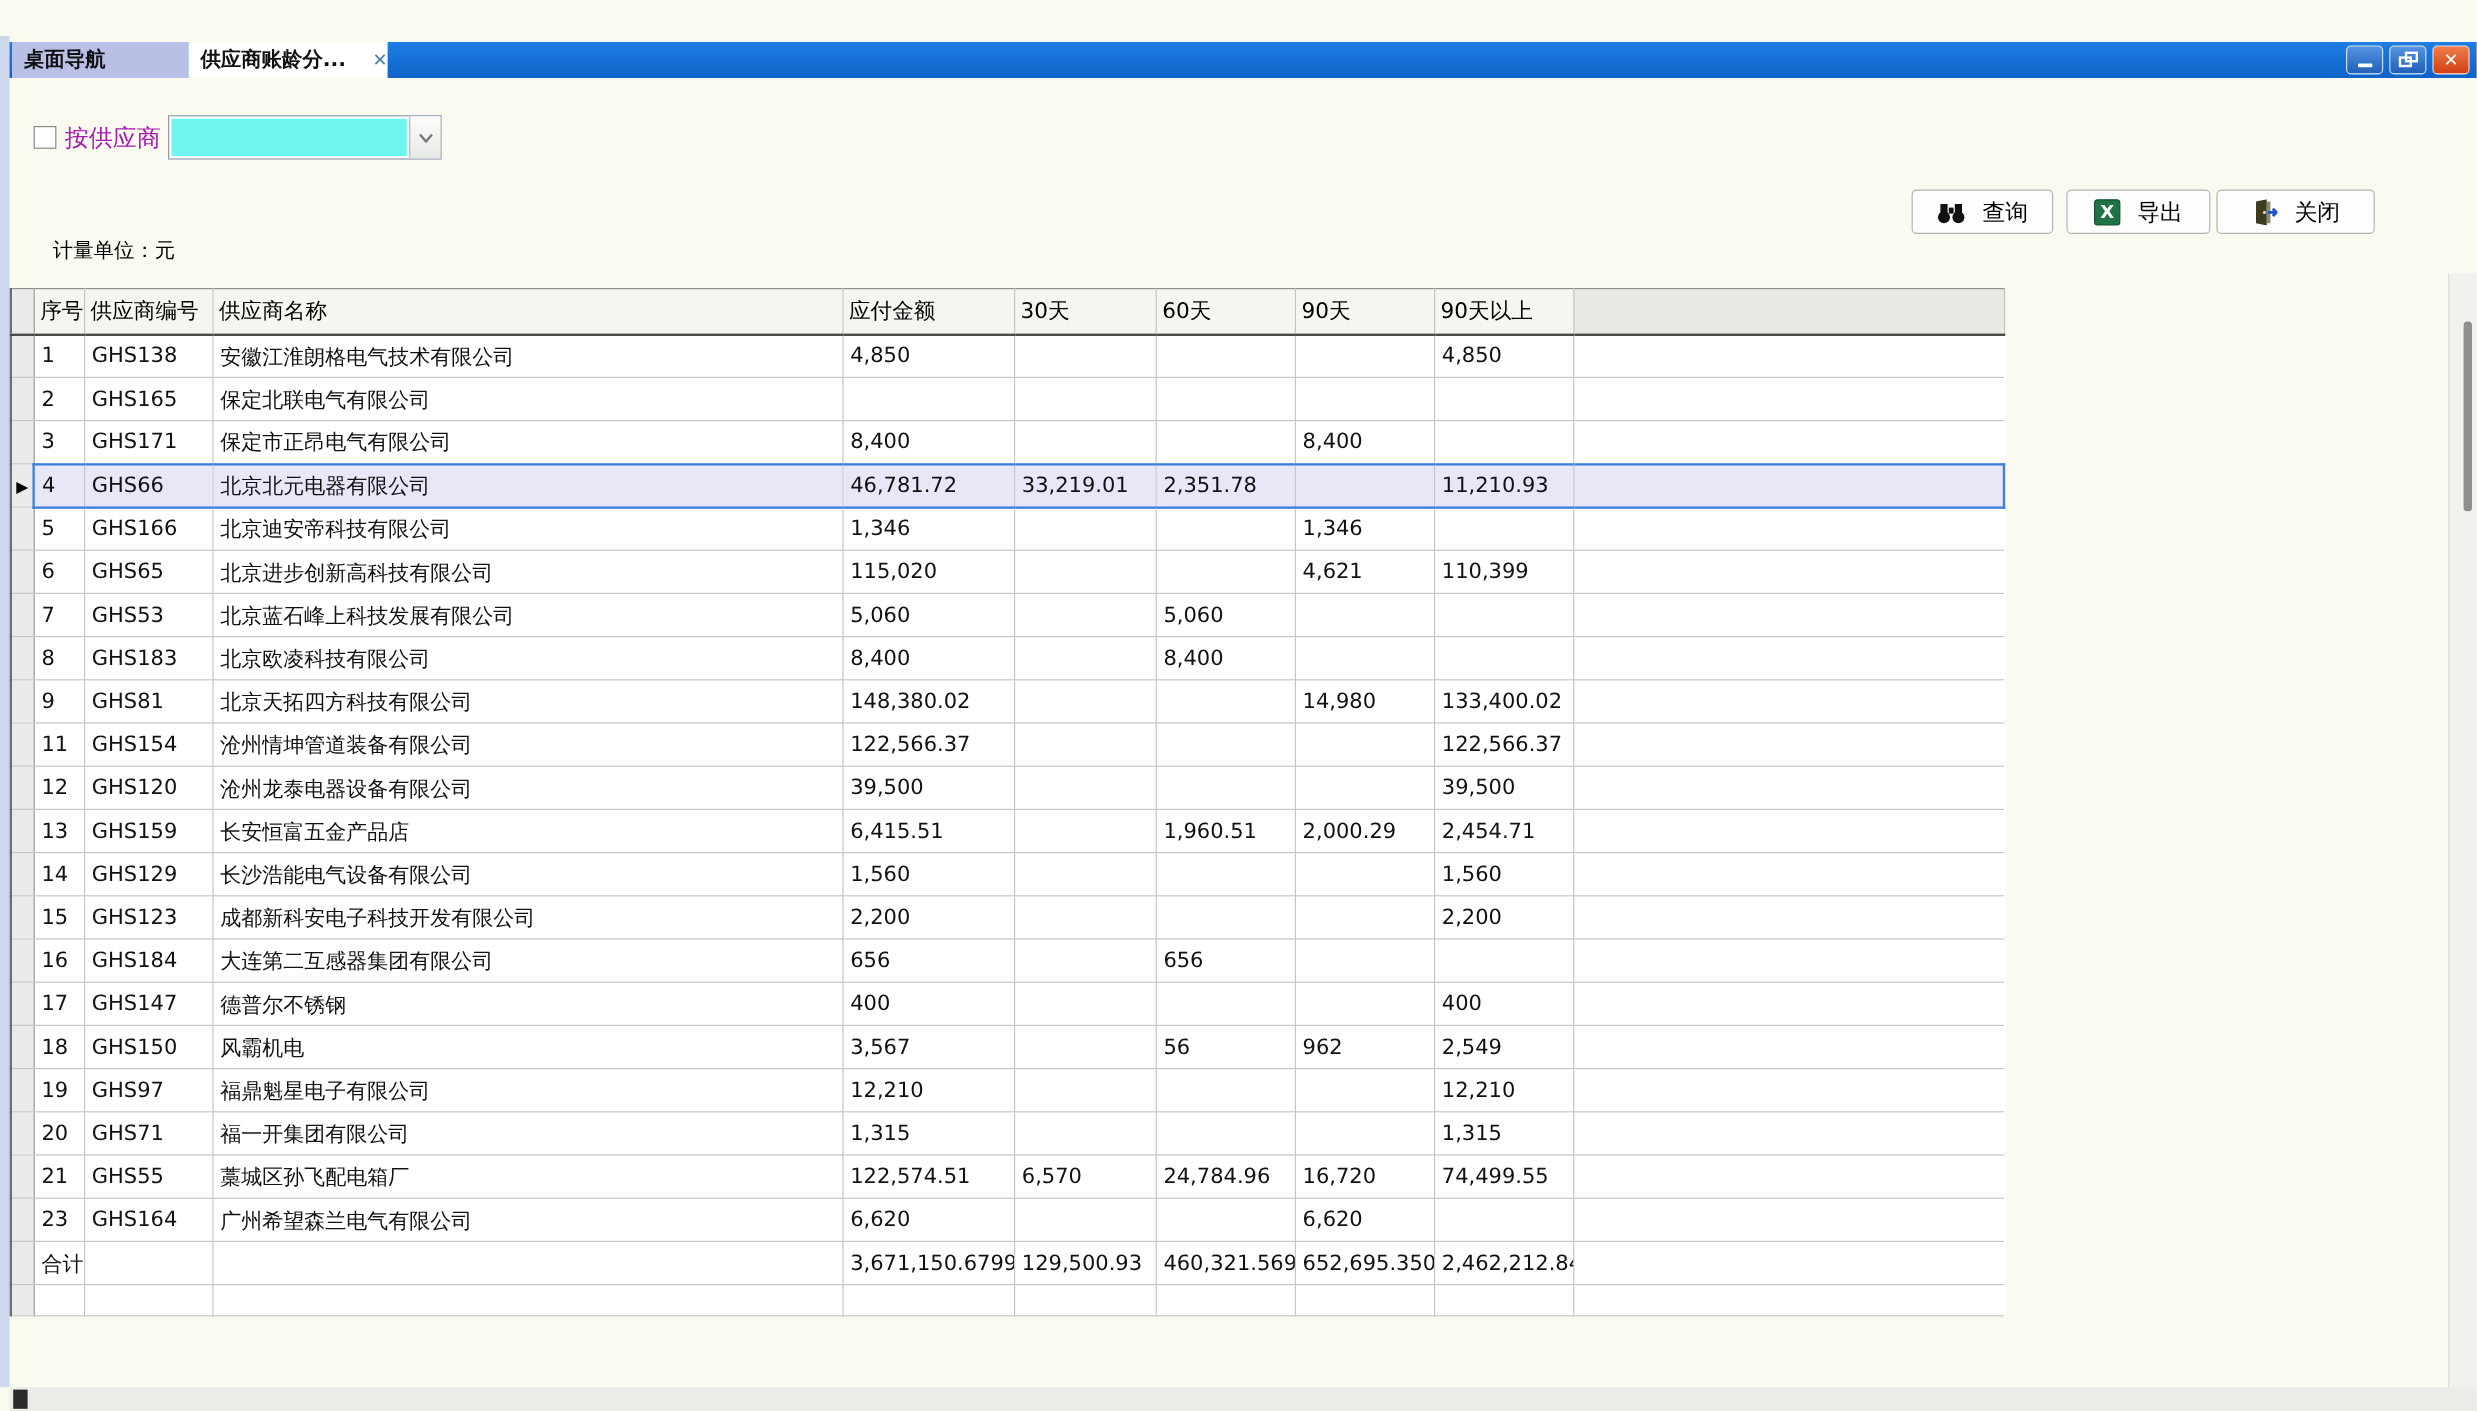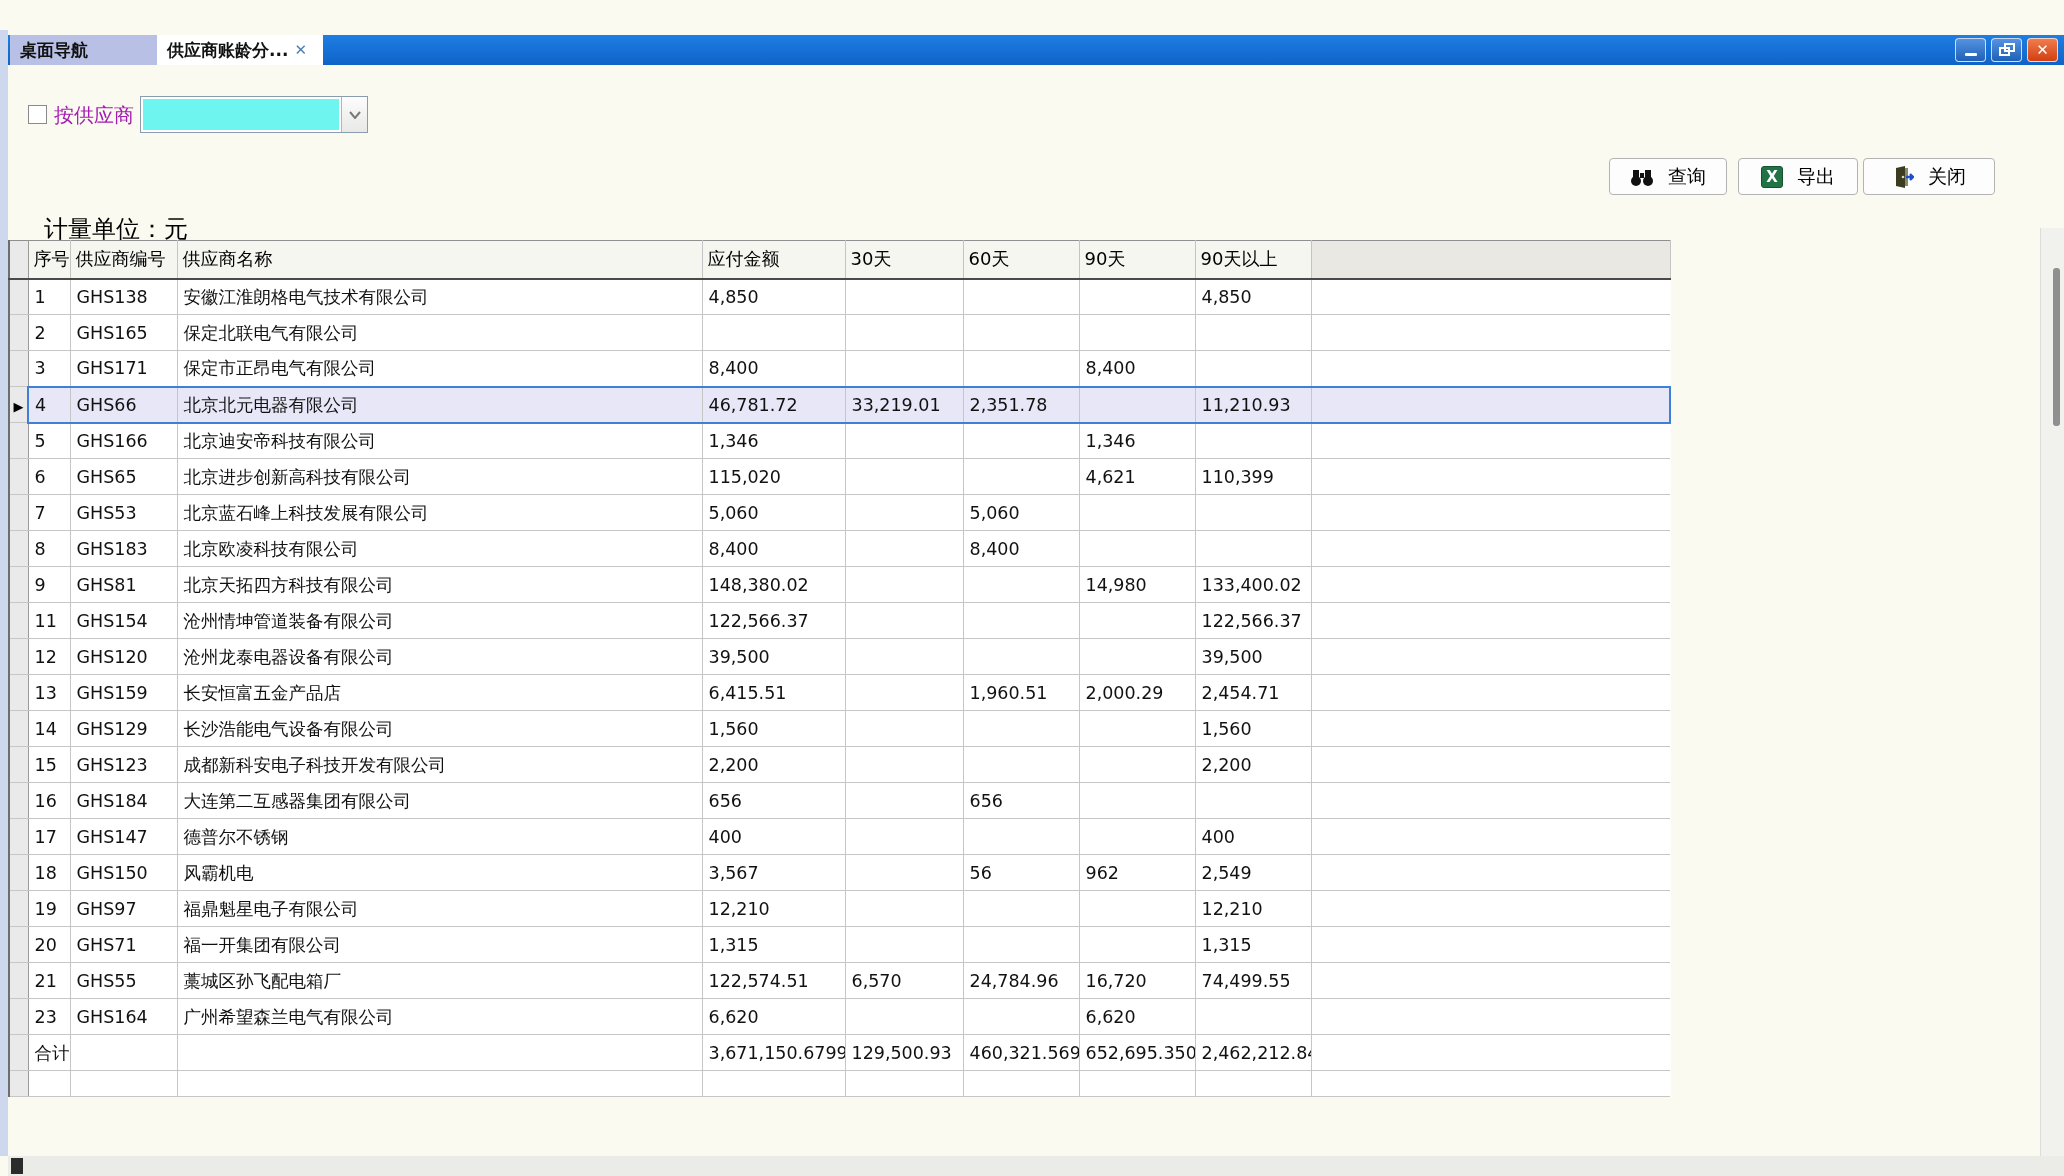--- a/index.html
+++ b/index.html
@@ -6,21 +6,21 @@
   html,body { width:2064px; height:1176px; overflow:hidden;
     font-family:"DejaVu Sans","Liberation Sans",sans-serif; }
   body { position:relative; background:#fbfaf0; }
 
   
   .titlebar { position:absolute; left:0; top:0; width:2064px; height:30px;
     background:linear-gradient(#1e7ee3,#0f63c8);margin-top:35px; }
   .tab { position:absolute; top:0; height:30px; line-height:30px;
     font-size:17px; font-weight:600; color:#111; padding:0 10px; }
   .tab-inactive { left:10px; width:147px; background:#b9c0e6; }
-  .tab-active { left:157px; width:166px; background:#ffffff; display:flex; align-items:center; gap:6px; }
+  .tab-active { left:157px; width:166px; background:#ffffff; display:flex; align-items:center; gap:22px; }
   .tab-active .lbl { flex:0 0 auto; }
   .tab-close { color:#4d7fb4; font-size:15px; font-weight:700; cursor:default; }
   .win-controls { position:absolute; right:6px; top:3px; display:flex; gap:5px; }
   .winbtn { width:31px; height:24px; border-radius:4px; border:1px solid rgba(255,255,255,.75);
     display:flex; align-items:center; justify-content:center; position:relative; }
   .winbtn.min, .winbtn.restore { background:linear-gradient(#5592e2,#1f61b6); }
   .winbtn.close { background:linear-gradient(#f07c4c,#d23f12); color:#fff; font-size:15px; font-weight:700; }
   .min-glyph { position:absolute; bottom:5px; left:9px; width:12px; height:3px; background:#fff; border-radius:1px; }
   .sq1 { position:absolute; width:11px; height:9px; border:2px solid #fff; left:7px; top:8px; background:transparent; }
   .sq2 { position:absolute; width:11px; height:9px; border:2px solid #fff; left:12px; top:4px; }
@@ -34,30 +34,30 @@
   .combo { position:absolute; left:140px; top:96px; width:228px; height:37px;
     border:1px solid #8a9cb0; background:#fff; display:flex; }
   .combo-field { flex:1; background:#6ff5f0; margin:2px; }
   .combo-btn { width:26px; border-left:1px solid #b5b5b5; background:linear-gradient(#fdfdfd,#e8e8e6);
     display:flex; align-items:center; justify-content:center; }
   .combo-btn svg { display:block; }
 
   
   .btn { position:absolute; top:158px; height:37px; background:#fdfdfd;
     border:1px solid #b3b3b3; border-radius:4px; font-size:19px; color:#000;
-    display:flex; align-items:center; justify-content:center; gap:14px;margin-left:16px; }
+    display:flex; align-items:center; justify-content:center; gap:14px; }
   .btn-query  { left:1593px; width:118px; }
   .btn-export { left:1722px; width:120px; }
   .btn-close  { left:1847px; width:132px; }
   .xls-icon { width:22px; height:22px; background:#217346; border-radius:3px; color:#fff;
     font-size:15px; font-weight:700; display:flex; align-items:center; justify-content:center;
     border:1px solid #145332; }
   .btn svg { display:block; }
 
-  .unit-label { position:absolute; left:44px; top:213px; font-size:24px; color:#000; }
+  .unit-label { position:absolute; left:44px; top:197px; font-size:17px; color:#000; }
 
   
   .grid { position:absolute; left:8px; top:240px; width:1663px;
     border-collapse:collapse; table-layout:fixed; background:#fff;
     border-left:2px solid #6e6e6e; }
   .grid th { background:#f6f6f1; border:1px solid #c4c4c4; border-top:1px solid #8f8f8f;
     border-bottom:2px solid #4a4a4a; font-weight:normal; font-size:18px; text-align:left;
     height:38px; padding:0 0 0 5px; white-space:nowrap; overflow:hidden; }
   .grid th.filler { background:#eae8e2; }
   .grid td { border:1px solid #c6c6c6; font-size:17.5px; color:#111; height:36px;

